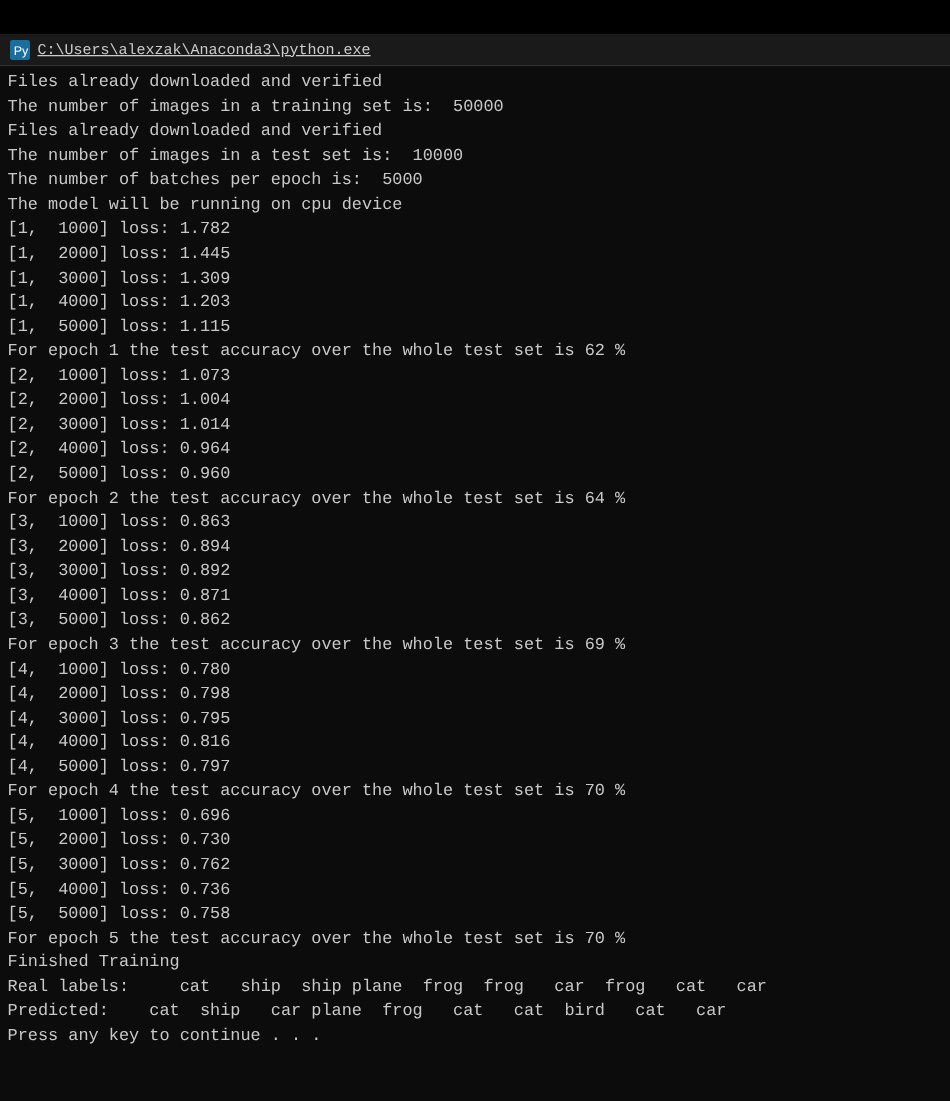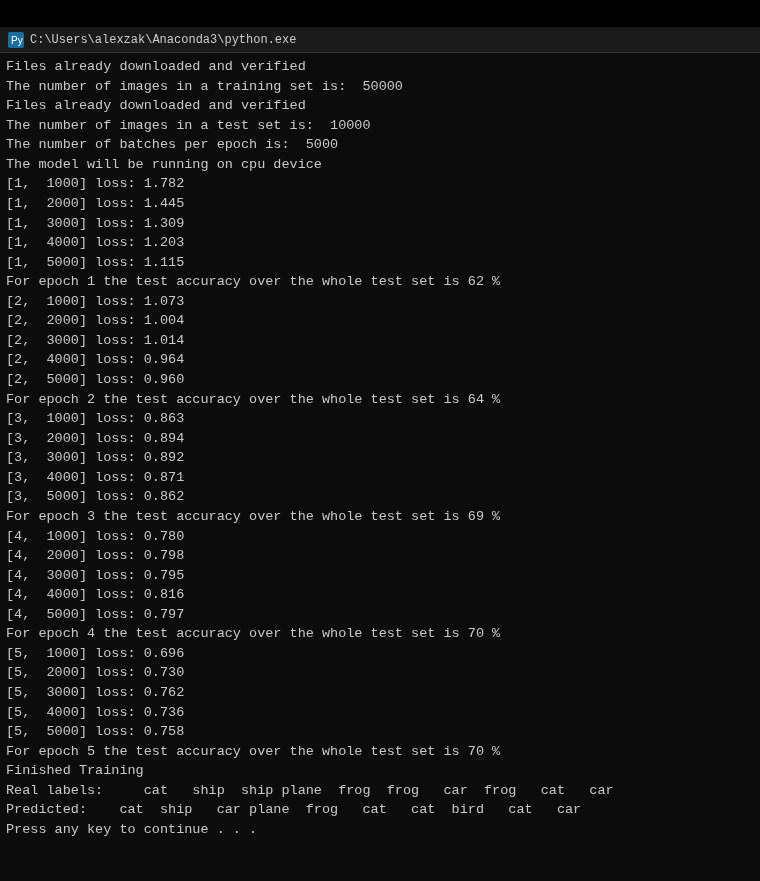--- a/index.html
+++ b/index.html
@@ -27,20 +27,21 @@
       margin-top: 27px;
     }
     .title-bar-icon {
       width: 16px;
       height: 16px;
       flex-shrink: 0;
     }
     .title-bar-text {
       font-size: 12px;
       color: #ccc;
+      text-decoration: underline;
     }
     .console {
       background: #0c0c0c;
       color: #c8c8c8;
       padding: 4px 6px;
       height: calc(881px - 26px);
       overflow: hidden;
       white-space: pre;
       line-height: 1.45;
     }

